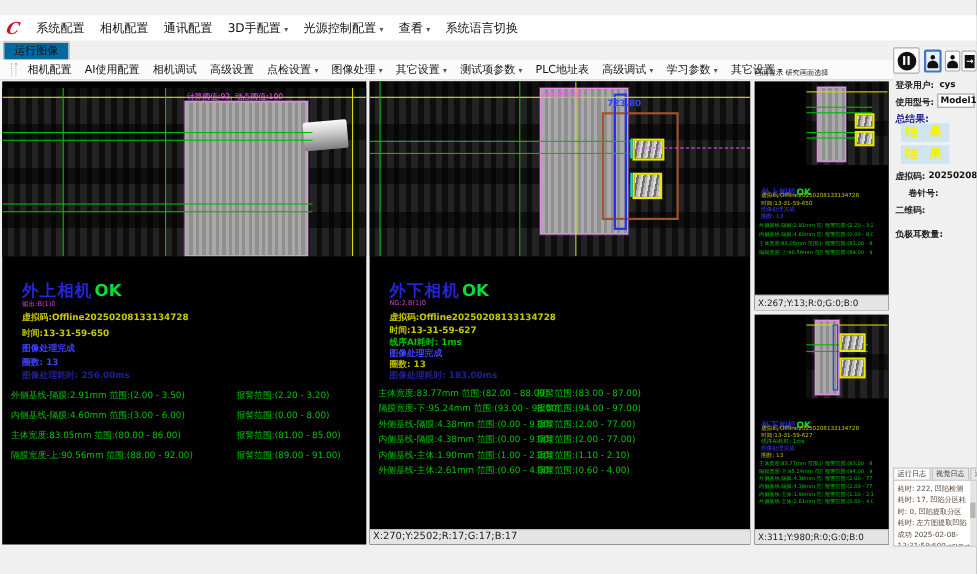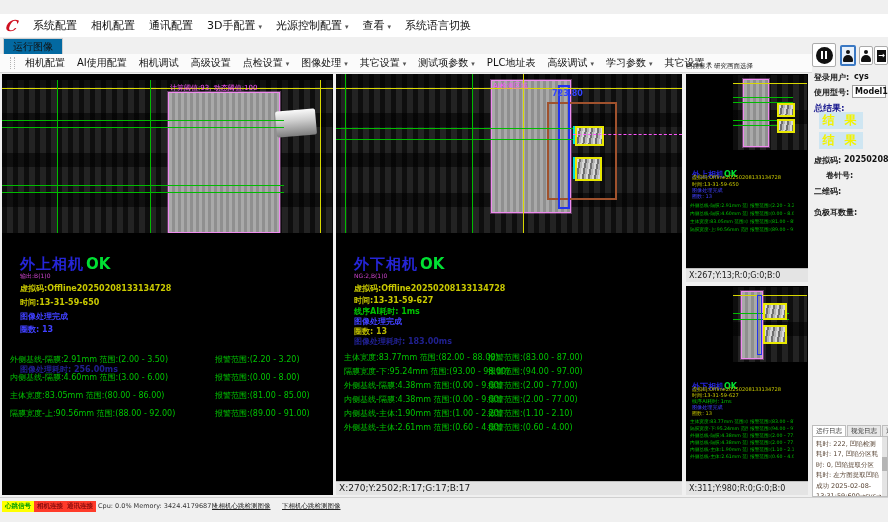--- a/index.html
+++ b/index.html
@@ -151,21 +151,21 @@
       <div class="t t-mag" style="left:168px;top:3px;">计算阈值:93, 动态阈值:100</div>
     </div>
     <div class="t" style="left:18px;top:180px;">
       <span class="t-title">外上相机</span><span class="t-title t-ok">OK</span>
     </div>
     <div class="t t-sub" style="left:18px;top:198px;">输出:B(1)0</div>
     <div class="t t-yel" style="left:18px;top:209px;">虚拟码:Offline20250208133134728</div>
     <div class="t t-yel" style="left:18px;top:223px;">时间:13-31-59-650</div>
     <div class="t t-blu" style="left:18px;top:237px;">图像处理完成</div>
     <div class="t t-blu" style="left:18px;top:250px;">圈数: 13</div>
-    <div class="t t-navy" style="left:18px;top:262px;margin-top:28px;">图像处理耗时: 256.00ms</div>
+    <div class="t t-navy" style="left:18px;top:262px;">图像处理耗时: 256.00ms</div>
 
     <div class="meas" style="top:280px;"><span>外侧基线-隔膜:2.91mm 范围:(2.00 - 3.50)</span></div>
     <div class="alarm" style="left:213px;top:280px;">报警范围:(2.20 - 3.20)</div>
     <div class="meas" style="top:298px;"><span>内侧基线-隔膜:4.60mm 范围:(3.00 - 6.00)</span></div>
     <div class="alarm" style="left:213px;top:298px;">报警范围:(0.00 - 8.00)</div>
     <div class="meas" style="top:316px;"><span>主体宽度:83.05mm 范围:(80.00 - 86.00)</span></div>
     <div class="alarm" style="left:213px;top:316px;">报警范围:(81.00 - 85.00)</div>
     <div class="meas" style="top:334px;"><span>隔膜宽度-上:90.56mm 范围:(88.00 - 92.00)</span></div>
     <div class="alarm" style="left:213px;top:334px;">报警范围:(89.00 - 91.00)</div>
 
@@ -322,22 +322,14 @@
       <span class="logtab">通讯日志</span>
     </div>
     <div class="logbody" style="left:0;top:396px;width:76px;height:61px;">
       <span>耗时: 222, 凹陷检测耗时: 17, 凹陷分区耗时: 0, 凹陷提取分区耗时: 左方图提取凹陷成功 2025-02-08-13:31:59:600→cys→外上相机→图像处理耗时: 258.00ms</span>
       <div class="scroll" style="right:0;top:0;height:59px;">
         <div class="thumb" style="top:20px;"></div>
       </div>
     </div>
   </div>
 
-  <div class="abs statusbar">
-    <span class="badge b-yel" style="left:2px;">心跳信号</span>
-    <span class="badge b-red" style="left:34px;">相机连接</span>
-    <span class="badge b-red" style="left:64px;">通讯连接</span>
-    <span class="stext" style="left:98px;">Cpu: 0.0% Memory: 3424.4179687M</span>
-    <span class="slink" style="left:212px;">上相机心跳检测图像</span>
-    <span class="slink" style="left:282px;">下相机心跳检测图像</span>
-  </div>
 
 </div>
 
 </body></html>

